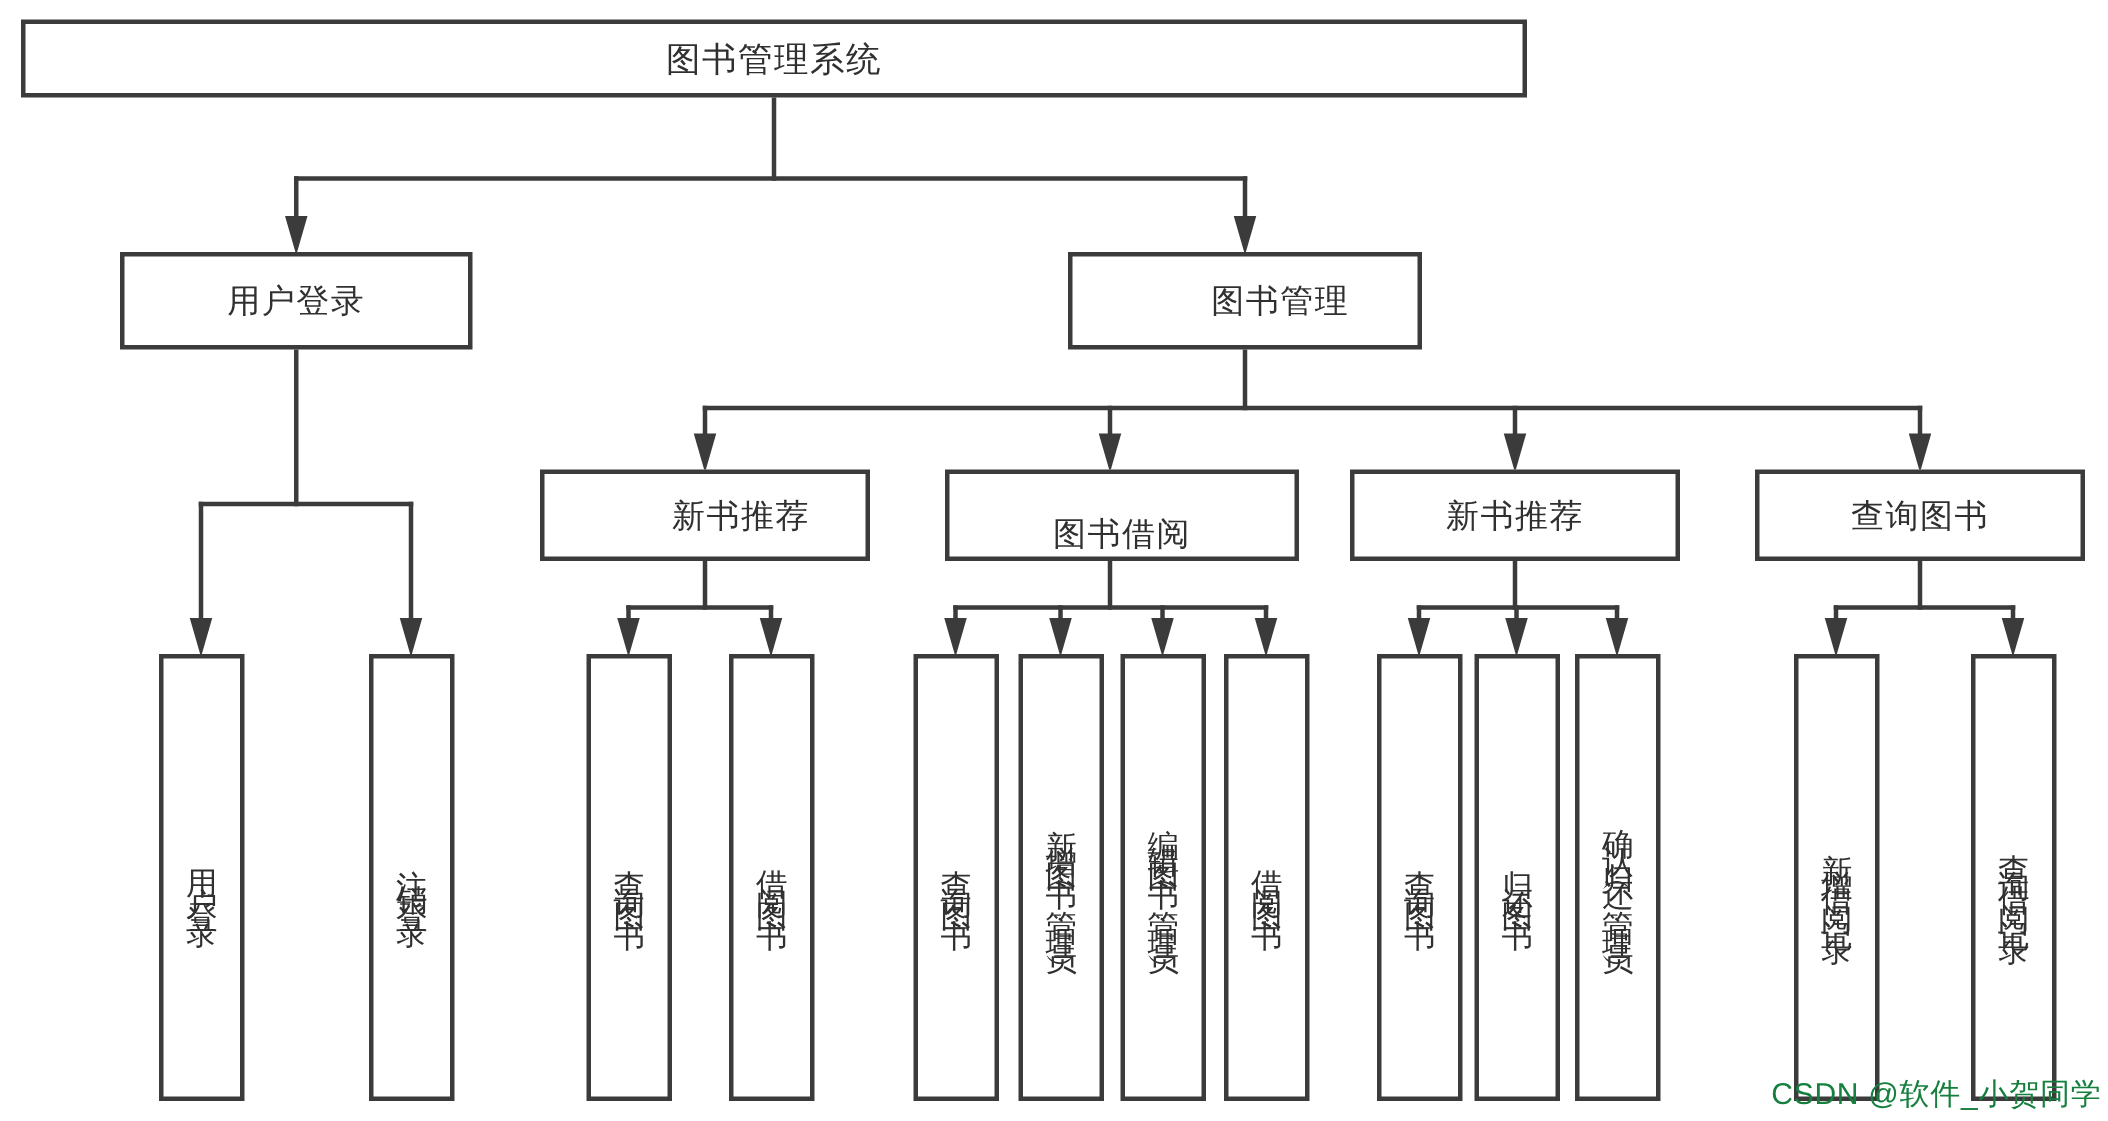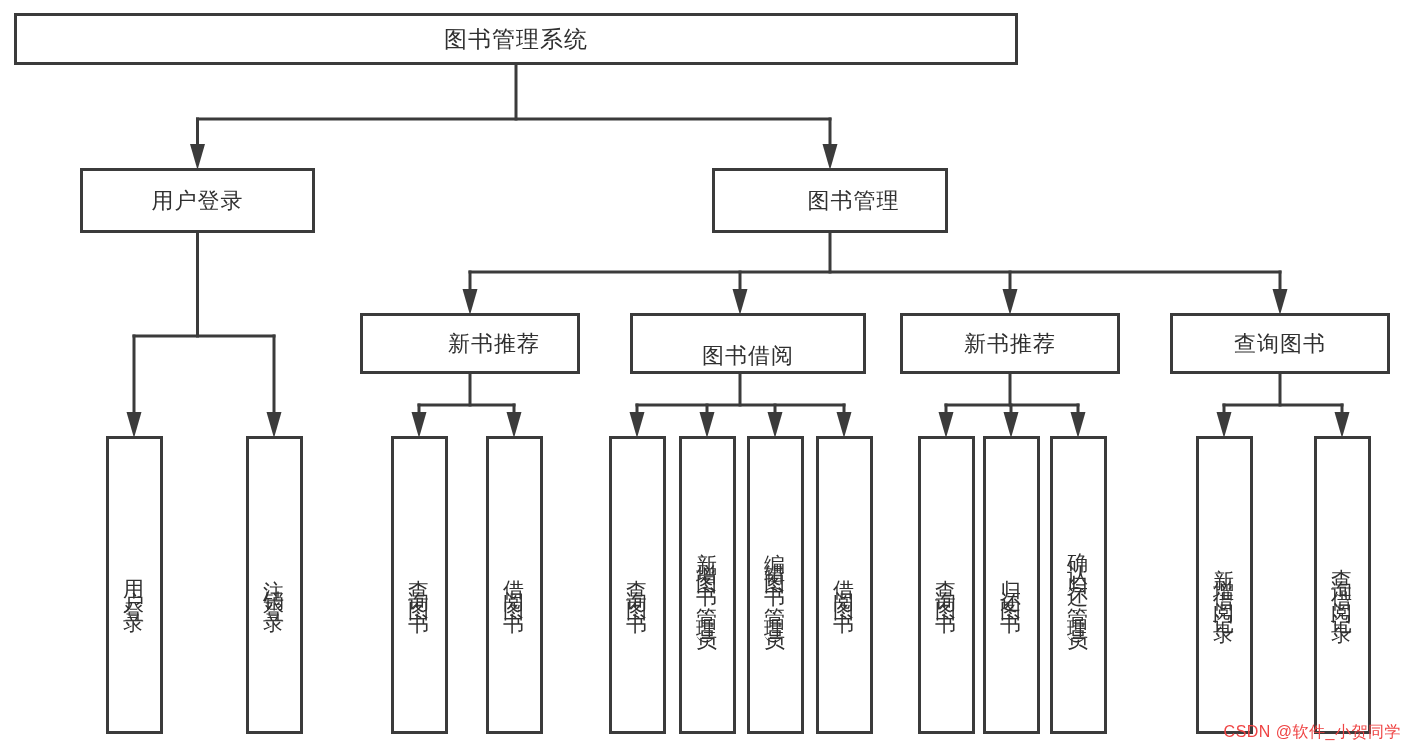--- a/index.html
+++ b/index.html
@@ -65,22 +65,22 @@
   .l-bb-borrow   { left: 815.5px; }
   .l-cb-query    { left: 917.5px; }
   .l-cb-return   { left: 982.5px; }
   .l-cb-confirm  { left: 1049.5px; }
   .l-br-add      { left: 1195.5px; }
   .l-br-query    { left: 1313.5px; }
   .watermark {
     position: absolute;
     right: 4px;
     bottom: 4px;
-    font-size: 16px;
-    color: #ef4444;
+    font-size: 20px;
+    color: #15803d;
     letter-spacing: 0.5px;
     z-index: 2;
     white-space: nowrap;
     text-align: right;
   }
 </style>
 </head>
 <body>
 
 <div class="stage">

